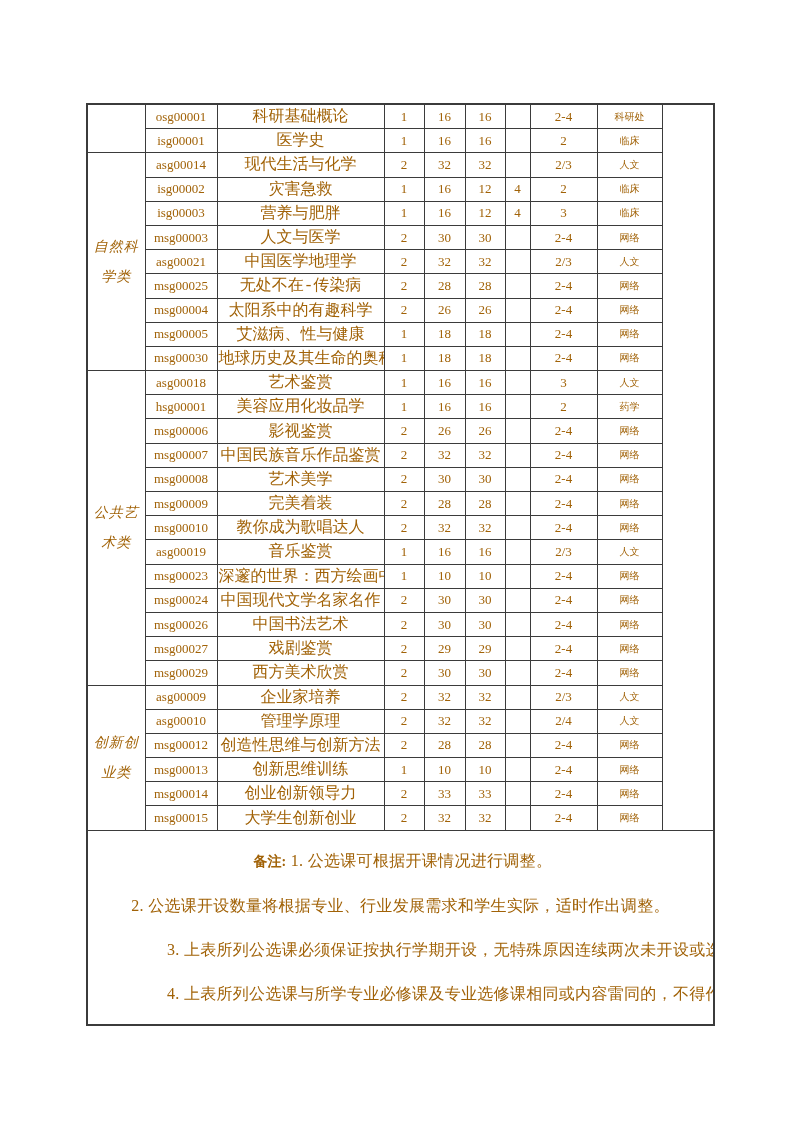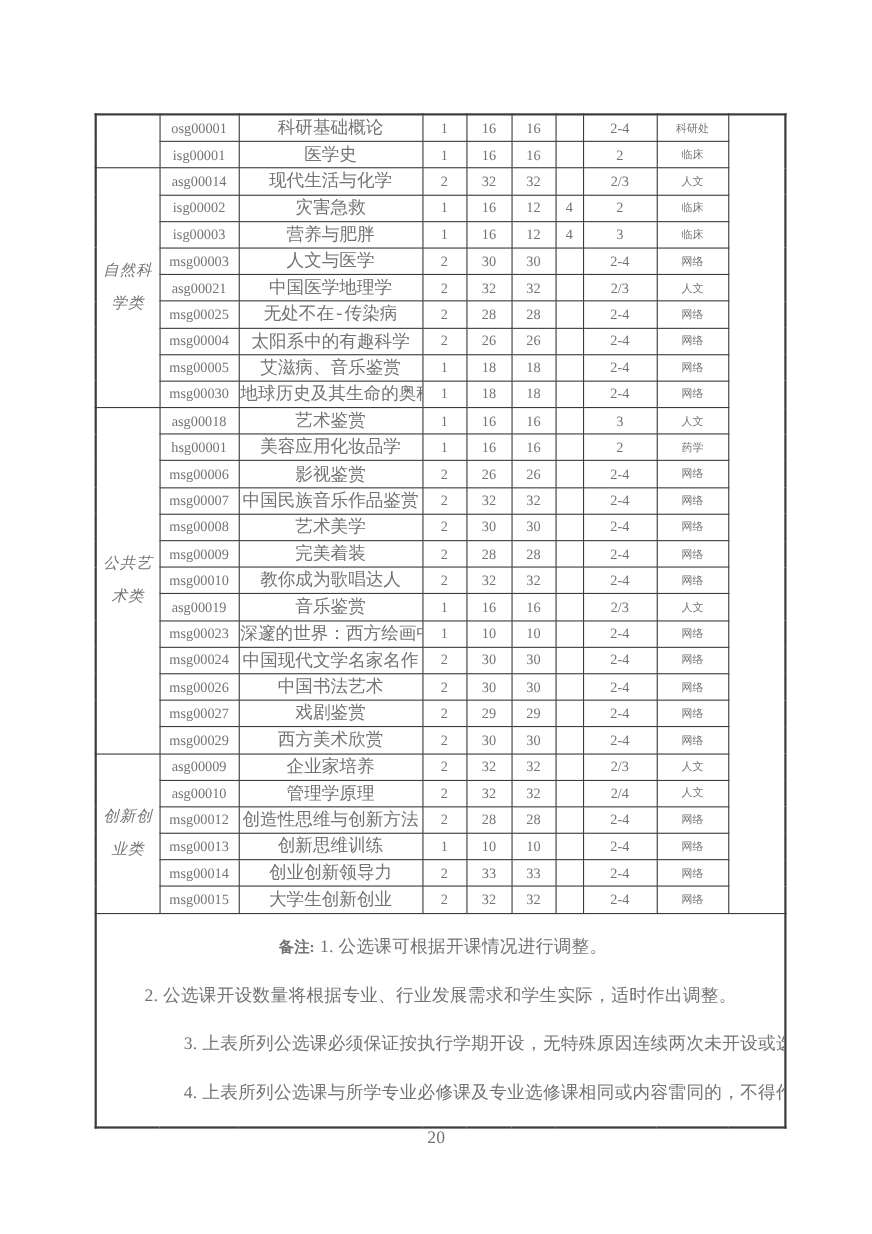--- a/index.html
+++ b/index.html
@@ -3,21 +3,21 @@
 <meta charset="utf-8">
 <style>
   html, body { margin: 0; padding: 0; background: #e8e8e8; }
   .page {
     position: relative;
     width: 793px;
     height: 1122px;
     margin: 0 auto;
     background: #ffffff;
     font-family: "Liberation Serif", "DejaVu Serif", serif;
-    color: #737373;
+    color: #a16207;
     overflow: hidden;
   }
   table.course-table {
     position: absolute;
     left: 86px;
     top: 103px;
     width: 627px;
     border-collapse: collapse;
     table-layout: fixed;
     border: 2px solid #3b3b3b;
@@ -178,21 +178,21 @@
           <td class="c-name">太阳系中的有趣科学</td>
           <td class="c-credits">2</td>
           <td class="c-hours">26</td>
           <td class="c-theory">26</td>
           <td class="c-practice"></td>
           <td class="c-semester">2-4</td>
           <td class="c-dept">网络</td>
         </tr>
         <tr>
           <td class="c-code">msg00005</td>
-          <td class="c-name">艾滋病、音乐鉴赏</td>
+          <td class="c-name">艾滋病、性与健康</td>
           <td class="c-credits">1</td>
           <td class="c-hours">18</td>
           <td class="c-theory">18</td>
           <td class="c-practice"></td>
           <td class="c-semester">2-4</td>
           <td class="c-dept">网络</td>
         </tr>
         <tr>
           <td class="c-code">msg00030</td>
           <td class="c-name">地球历史及其生命的奥秘</td>
@@ -405,15 +405,14 @@
         <td class="notes-cell" colspan="10">
           <p class="note-item-1"><span class="note-label">备注:</span><span>1. 公选课可根据开课情况进行调整。</span></p>
           <p class="note-item-2">2. 公选课开设数量将根据专业、行业发展需求和学生实际，适时作出调整。</p>
           <p class="note-item-3">3. 上表所列公选课必须保证按执行学期开设，无特殊原因连续两次未开设或选修人数太少未组班的，下一学年修订人才培养方案时将被删除。</p>
           <p class="note-item-4">4. 上表所列公选课与所学专业必修课及专业选修课相同或内容雷同的，不得作为选修课选修。学生在确定选修课程时可向教务处咨询。</p>
         </td>
       </tr>
     </tbody>
   </table>
 
-  <div class="page-number">20</div>
 
 </div>
 
 </body></html>

